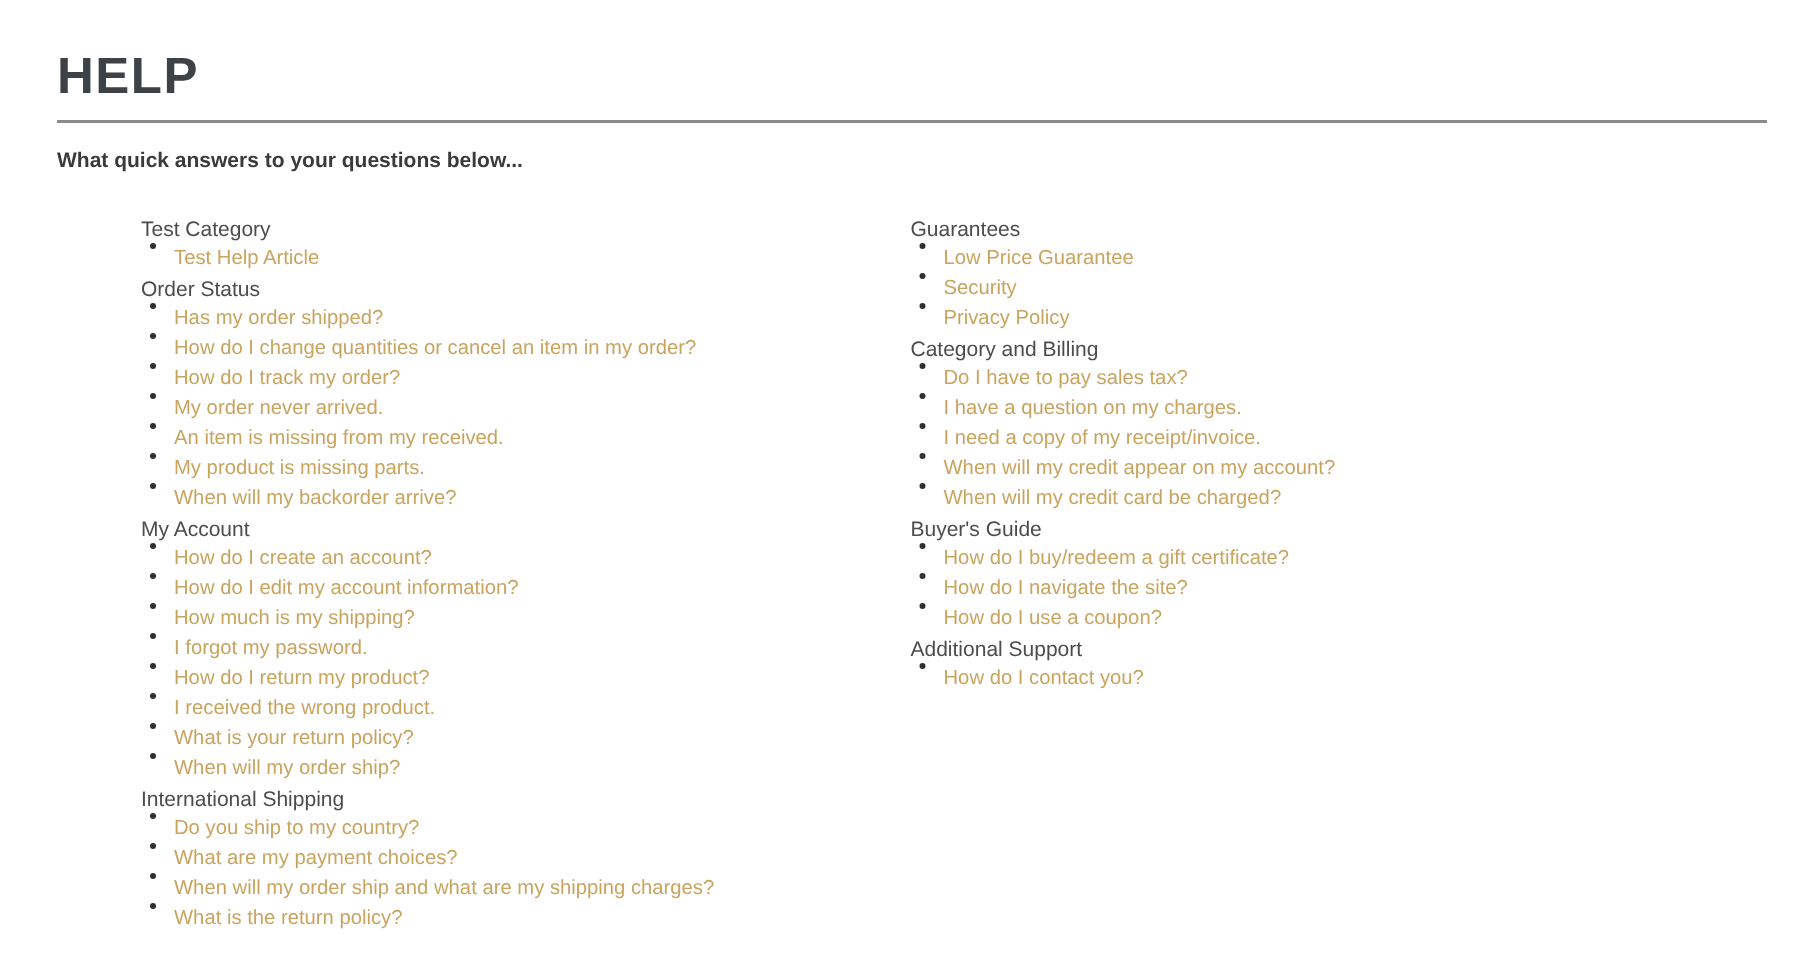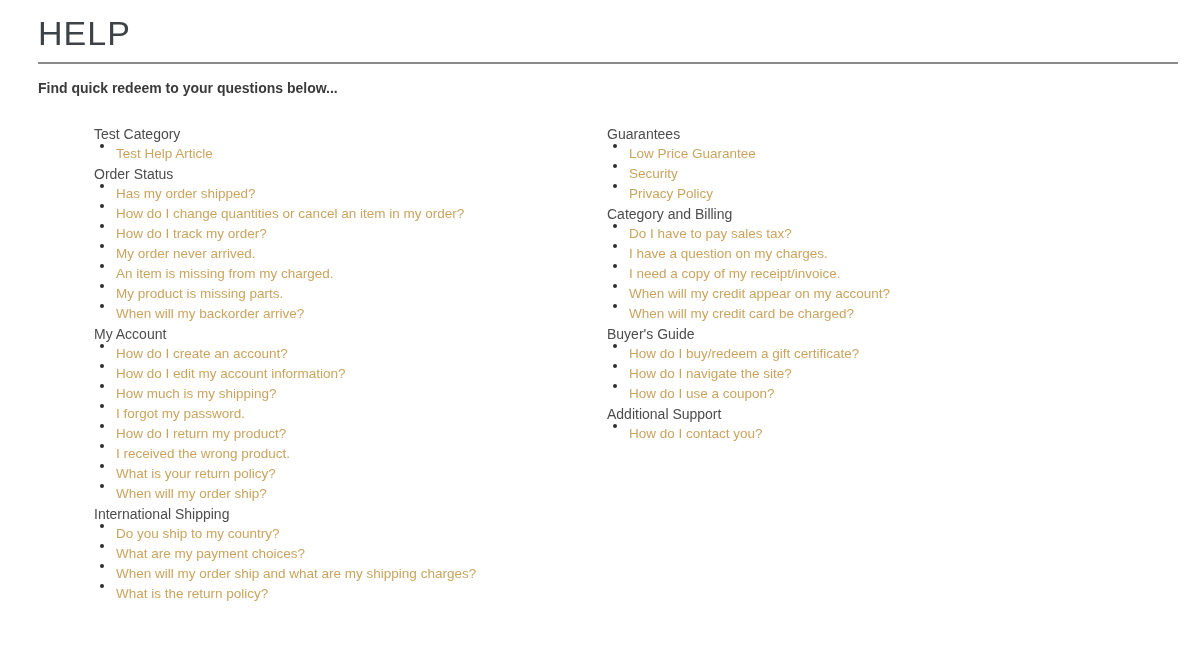--- a/index.html
+++ b/index.html
@@ -11,23 +11,23 @@
   .page {
     width: 1198px;
     height: 647px;
     box-sizing: border-box;
     padding: 0 20px 0 38px;
     overflow: hidden;
     background: #ffffff;
   }
   .page-title {
     margin: 0;
-    padding-top: 16px;
+    padding-top: 34px;
     font-size: 34px;
-    font-weight: 400;
+    font-weight: 700;
     letter-spacing: 1px;
     color: #3d4247;
     line-height: 1.0;
   }
   .divider {
     border: none;
     border-top: 2px solid #8a8a8a;
     margin: 12px 0 0 0;
   }
   .subtitle {
@@ -71,21 +71,21 @@
     text-decoration: none;
     white-space: nowrap;
   }
 </style>
 </head>
 <body>
 
 <div class="page">
   <h1 class="page-title">HELP</h1>
   <hr class="divider">
-  <p class="subtitle">Find quick redeem to your questions below...</p>
+  <p class="subtitle">What quick answers to your questions below...</p>
   <div class="columns">
       <div class="help-col">
         <div class="cat-heading">Test Category</div>
         <div class="link-row">
           <span class="bullet"></span>
           <a class="help-link" href="#">Test Help Article</a>
         </div>
         <div class="cat-heading">Order Status</div>
         <div class="link-row">
           <span class="bullet"></span>
@@ -98,21 +98,21 @@
         <div class="link-row">
           <span class="bullet"></span>
           <a class="help-link" href="#">How do I track my order?</a>
         </div>
         <div class="link-row">
           <span class="bullet"></span>
           <a class="help-link" href="#">My order never arrived.</a>
         </div>
         <div class="link-row">
           <span class="bullet"></span>
-          <a class="help-link" href="#">An item is missing from my charged.</a>
+          <a class="help-link" href="#">An item is missing from my received.</a>
         </div>
         <div class="link-row">
           <span class="bullet"></span>
           <a class="help-link" href="#">My product is missing parts.</a>
         </div>
         <div class="link-row">
           <span class="bullet"></span>
           <a class="help-link" href="#">When will my backorder arrive?</a>
         </div>
         <div class="cat-heading">My Account</div>

